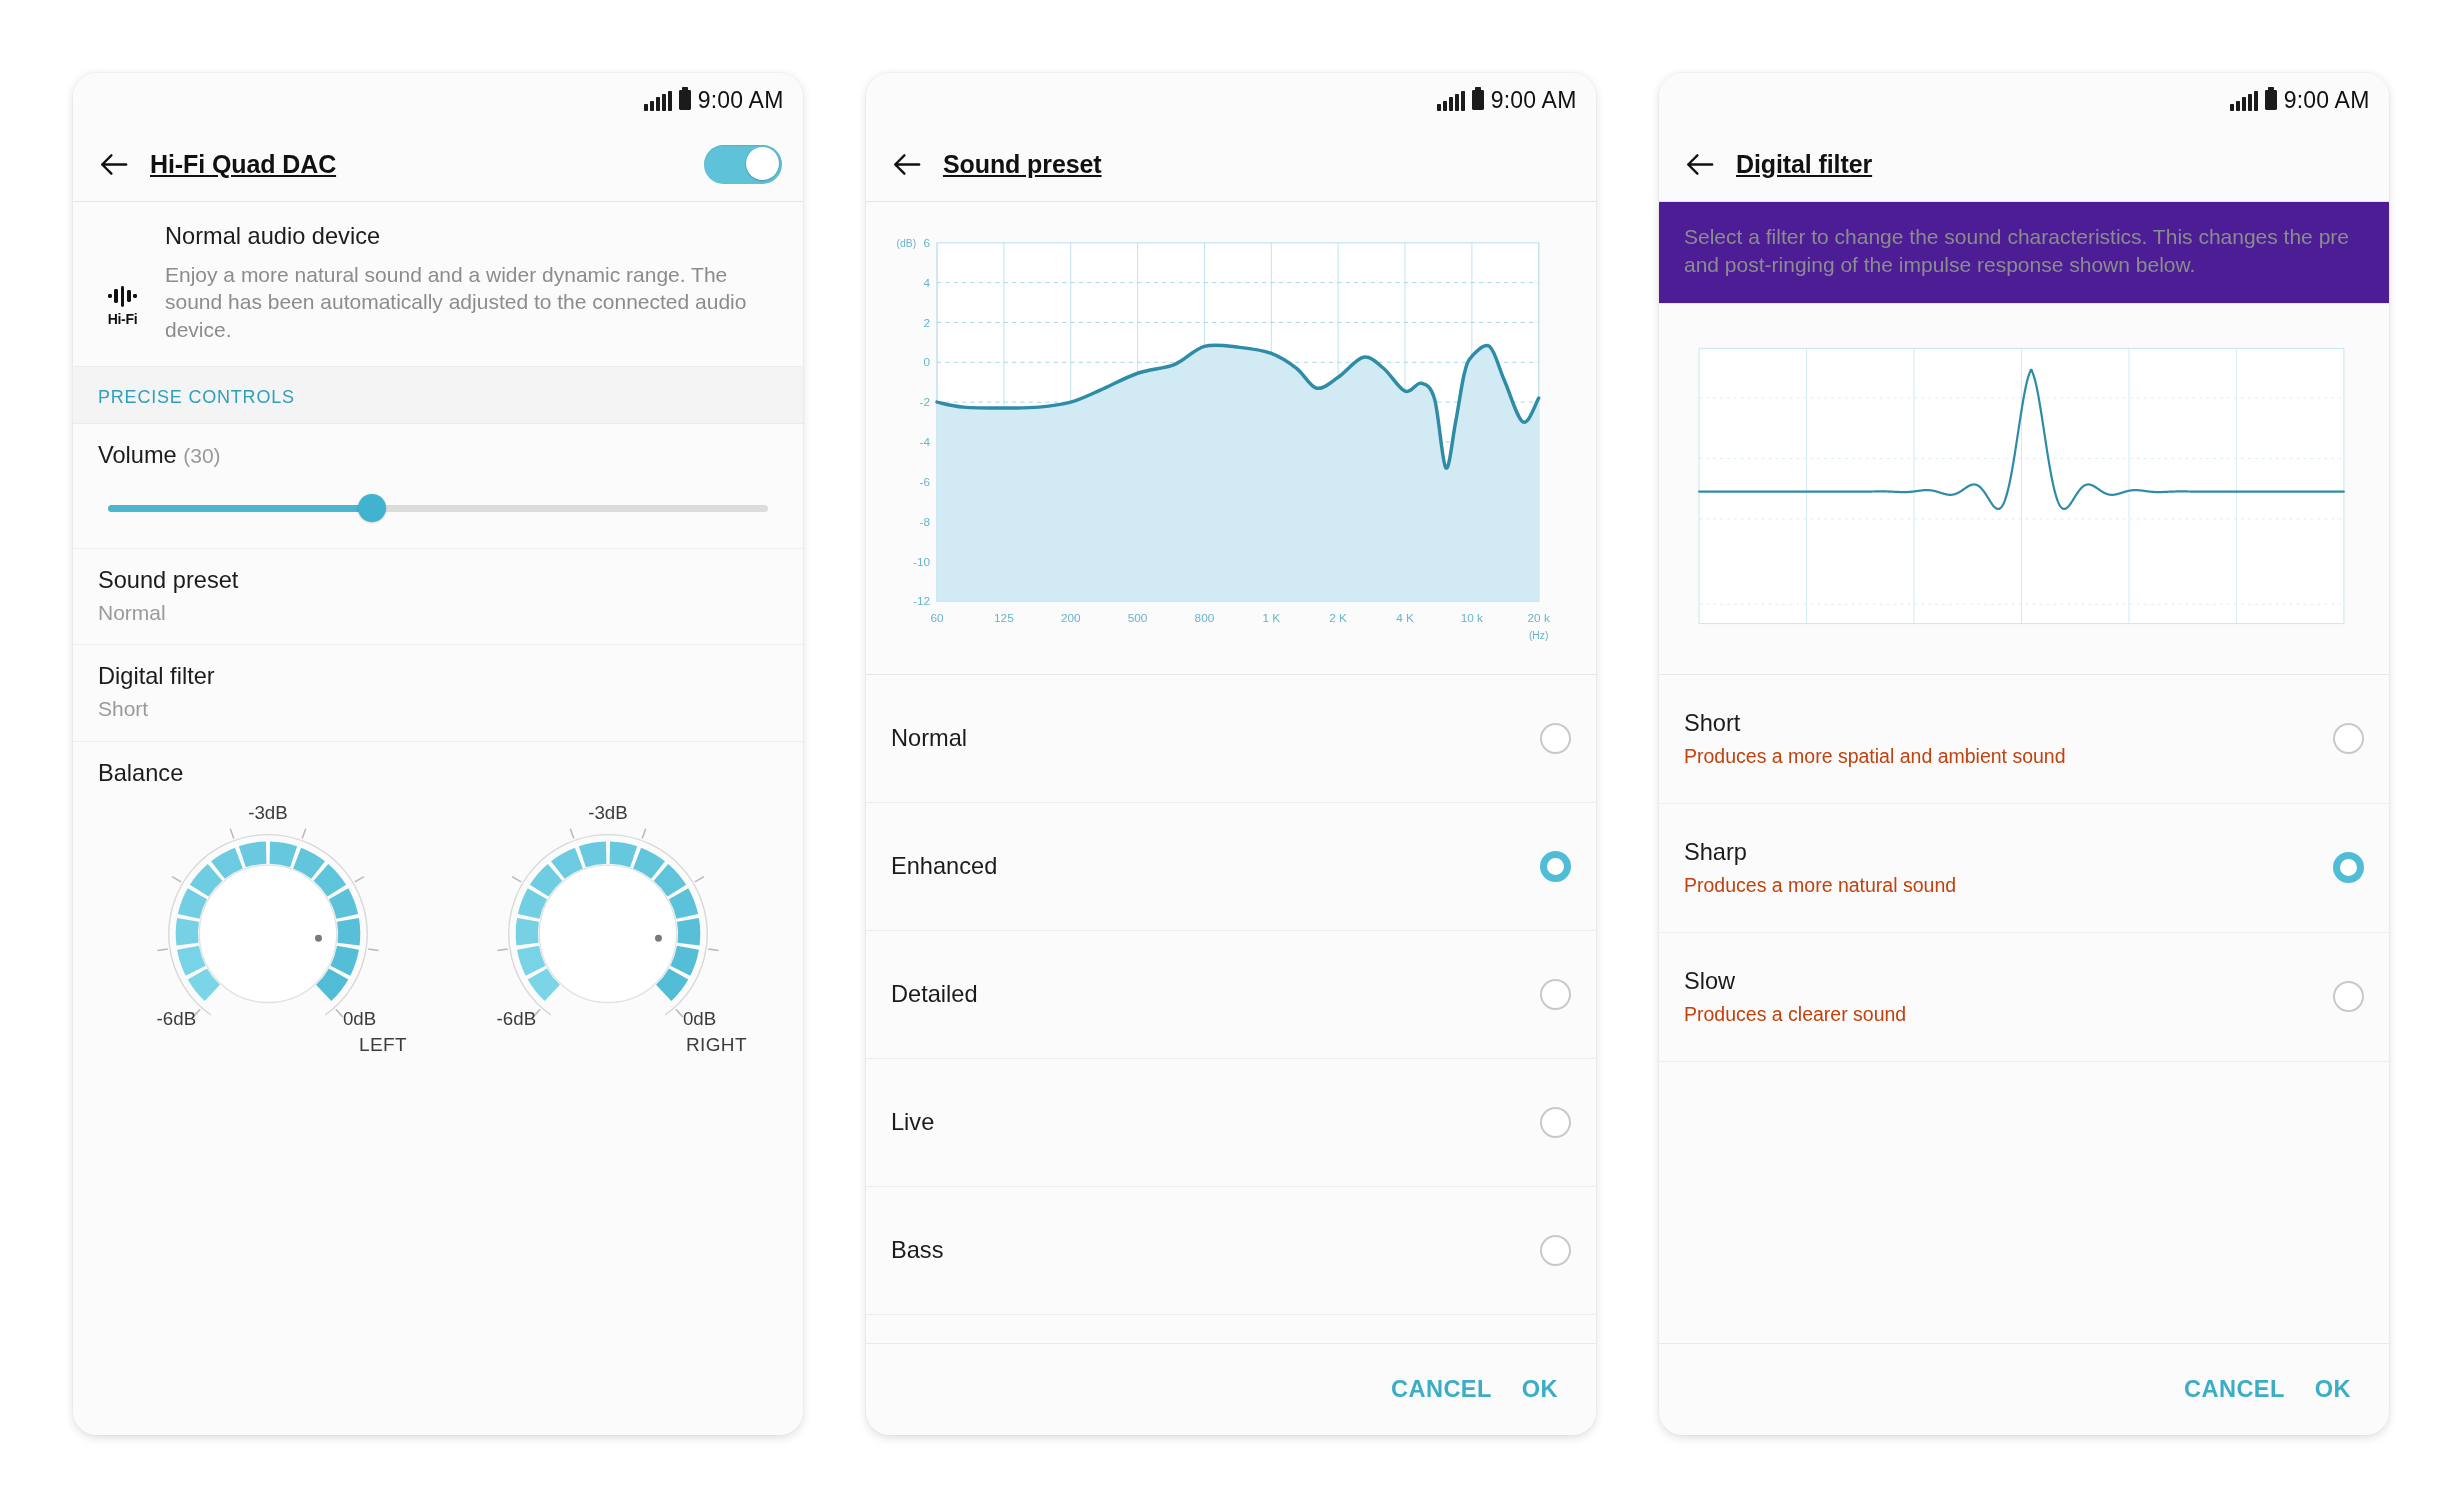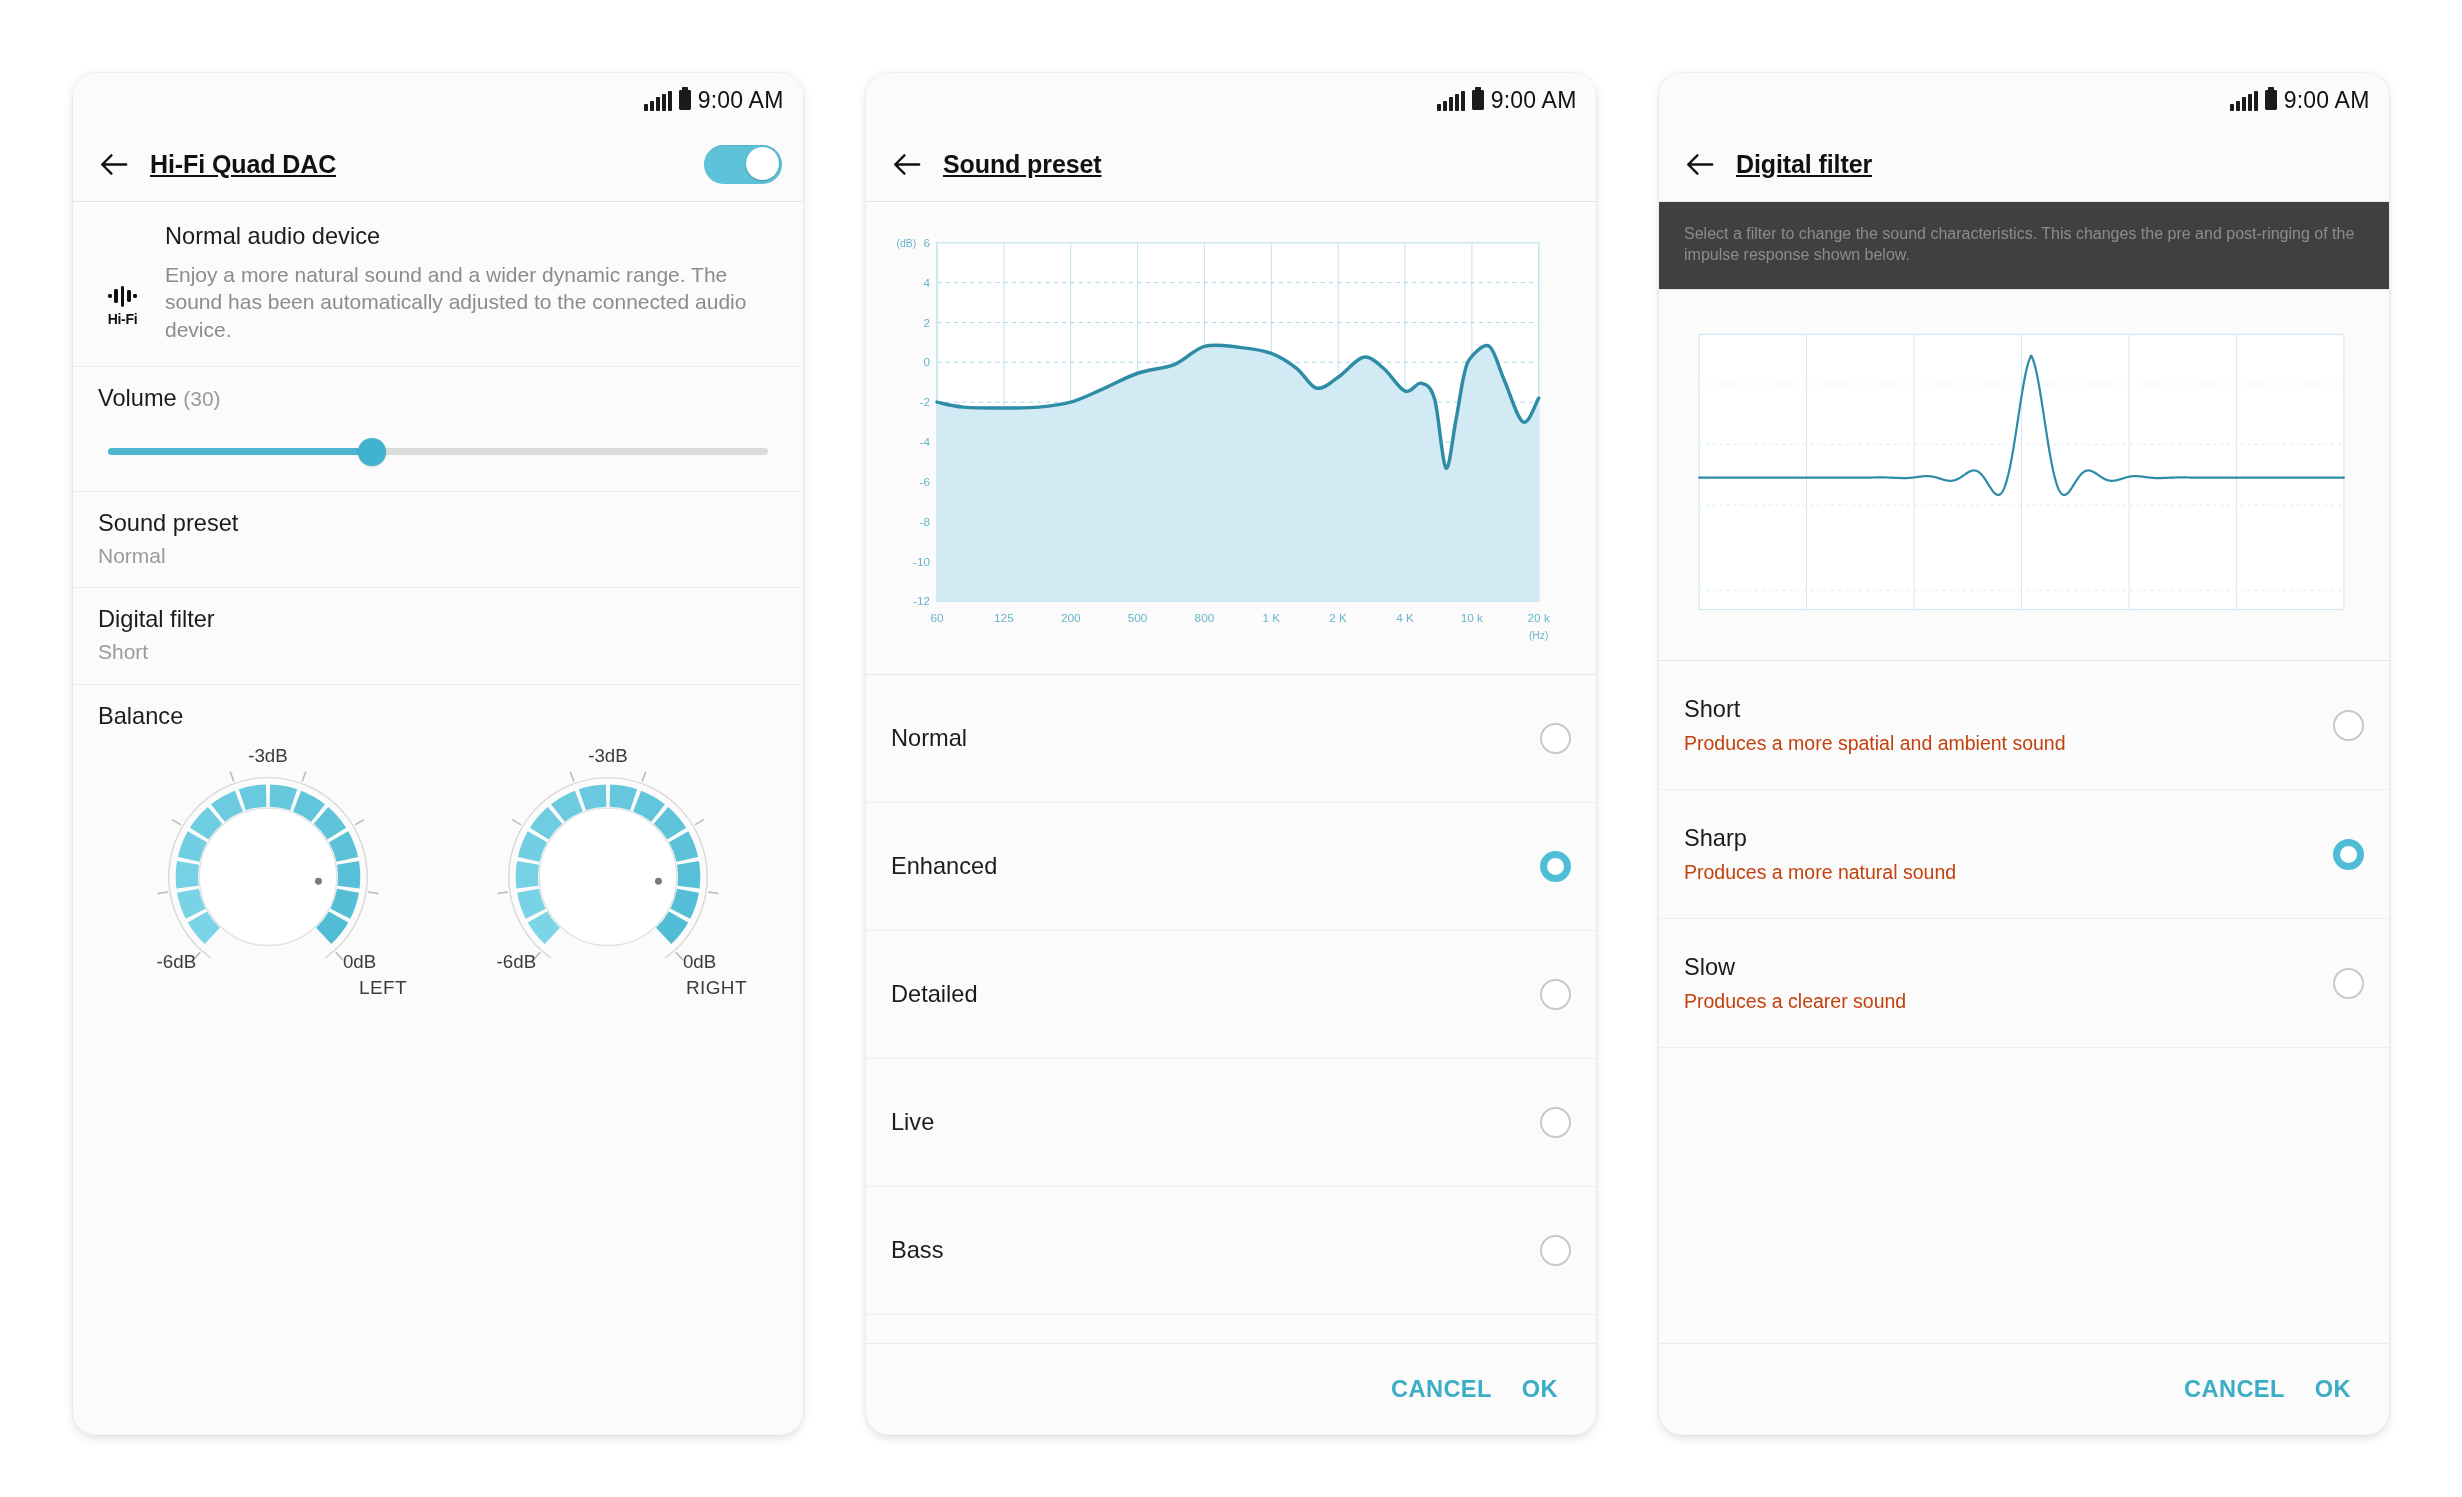--- a/index.html
+++ b/index.html
@@ -111,23 +111,23 @@
     height: 128px; border-bottom: 0.7px solid #ededed; background:#fbfbfb;
   }
   .opt-row.dense { height: 129px; align-items: center; }
   .opt-main { flex: 1 1 auto; }
   .opt-label { font-size: 23.6px; color: #1c1c1c; }
   .opt-desc { font-size: 19.5px; color: #c2410c; margin-top: 8.3px; }
   .radio { width: 31px; height: 31px; border-radius: 50%; border: 2.1px solid #c9c9c9; flex: 0 0 auto; background: #fff; }
   .radio.on { border: 7.6px solid #4fbdd6; }
 
   .desc-band {
-    padding: 21px 25px 23.6px 25px; background: #404040;
+    padding: 21px 25px 23.6px 25px; background: #4c1d95;
     border-bottom: 0.7px solid #e6e6e6;
-    font-size: 16px; line-height: 1.34; color: #8c8c8c;
+    font-size: 21px; line-height: 1.34; color: #8c8c8c;
   }
 
   .dialog-actions {
     flex: 0 0 auto; height: 92px; display:flex; align-items:center; justify-content:flex-end;
     gap: 30px; padding-right: 38px; background:#fbfbfb; border-top: 0.7px solid #eaeaea;
   }
   .action-btn { font-size: 23.6px; font-weight: bold; color: #3badc6; letter-spacing: 0.4px; }
   .spacer { flex: 1 1 auto; background:#fbfbfb; }
 </style>
 </head>
@@ -171,20 +171,21 @@
               <i></i>
             </span>
           <span class="hifi-text">Hi-Fi</span>
         </div>
         <div class="device-text">
           <div class="device-title">Normal audio device</div>
           <div class="device-desc">Enjoy a more natural sound and a wider dynamic range. The sound has been automatically adjusted to the connected audio device.</div>
         </div>
       </div>
 
+      <div class="section-head">PRECISE CONTROLS</div>
 
       <div class="row">
         <div class="row-title"><span>Volume</span>
           <span class="muted">(30)</span></div>
         <div class="slider">
           <span class="track"></span>
           <span class="fill" id="volfill" style="width: 40%;"></span>
           <span class="thumb" id="volthumb" style="left: calc(40% - 14px);"></span>
         </div>
       </div>

